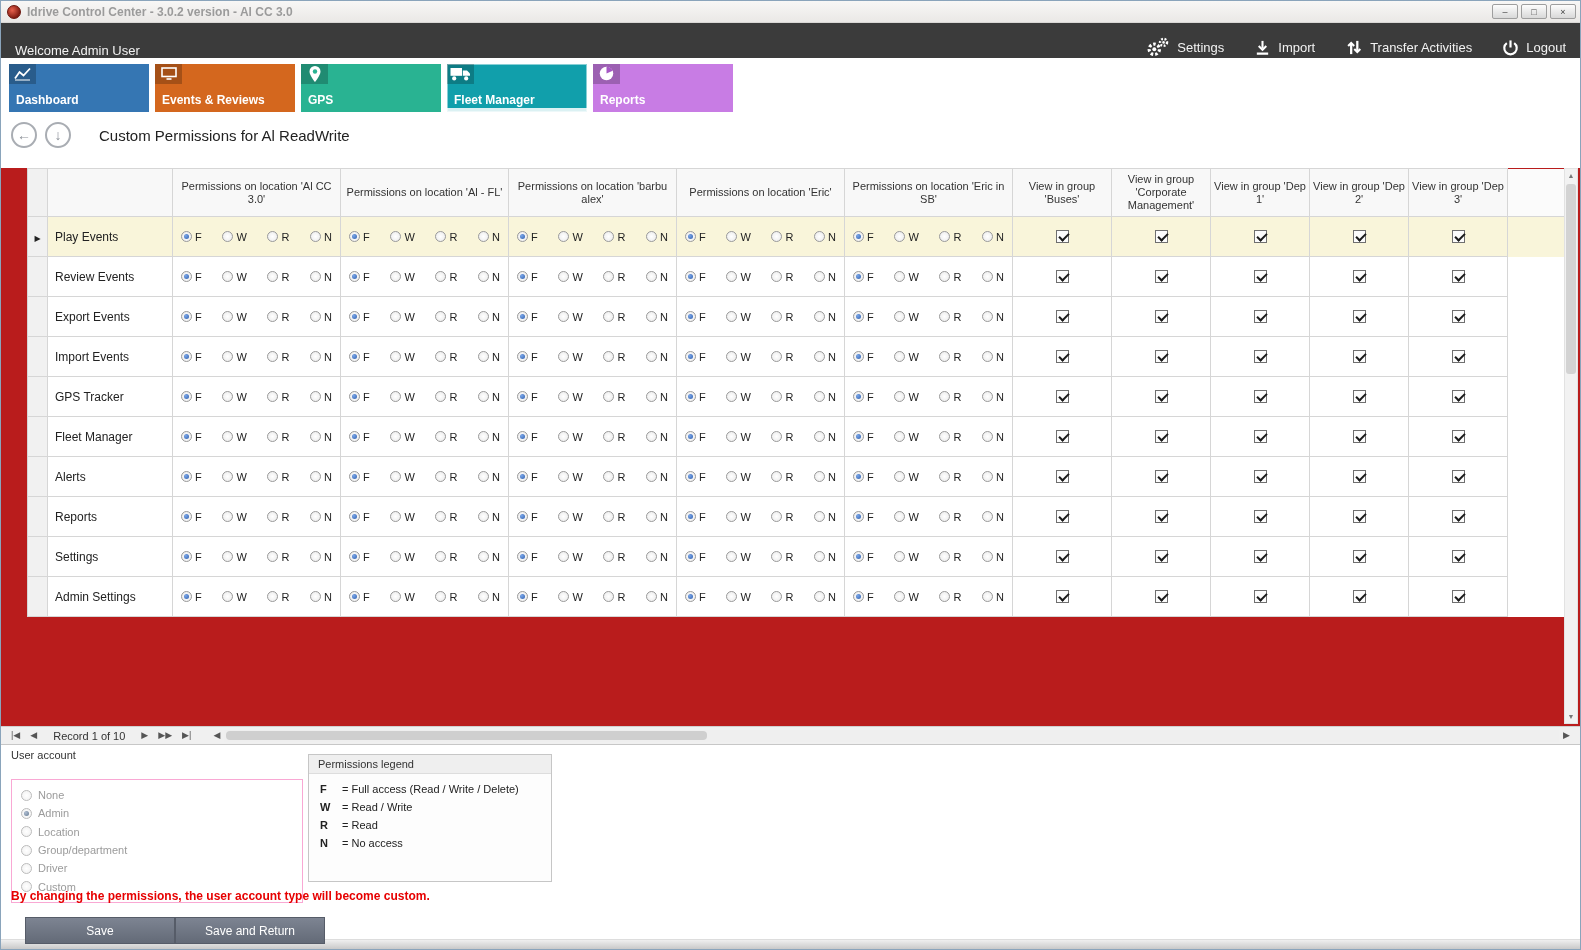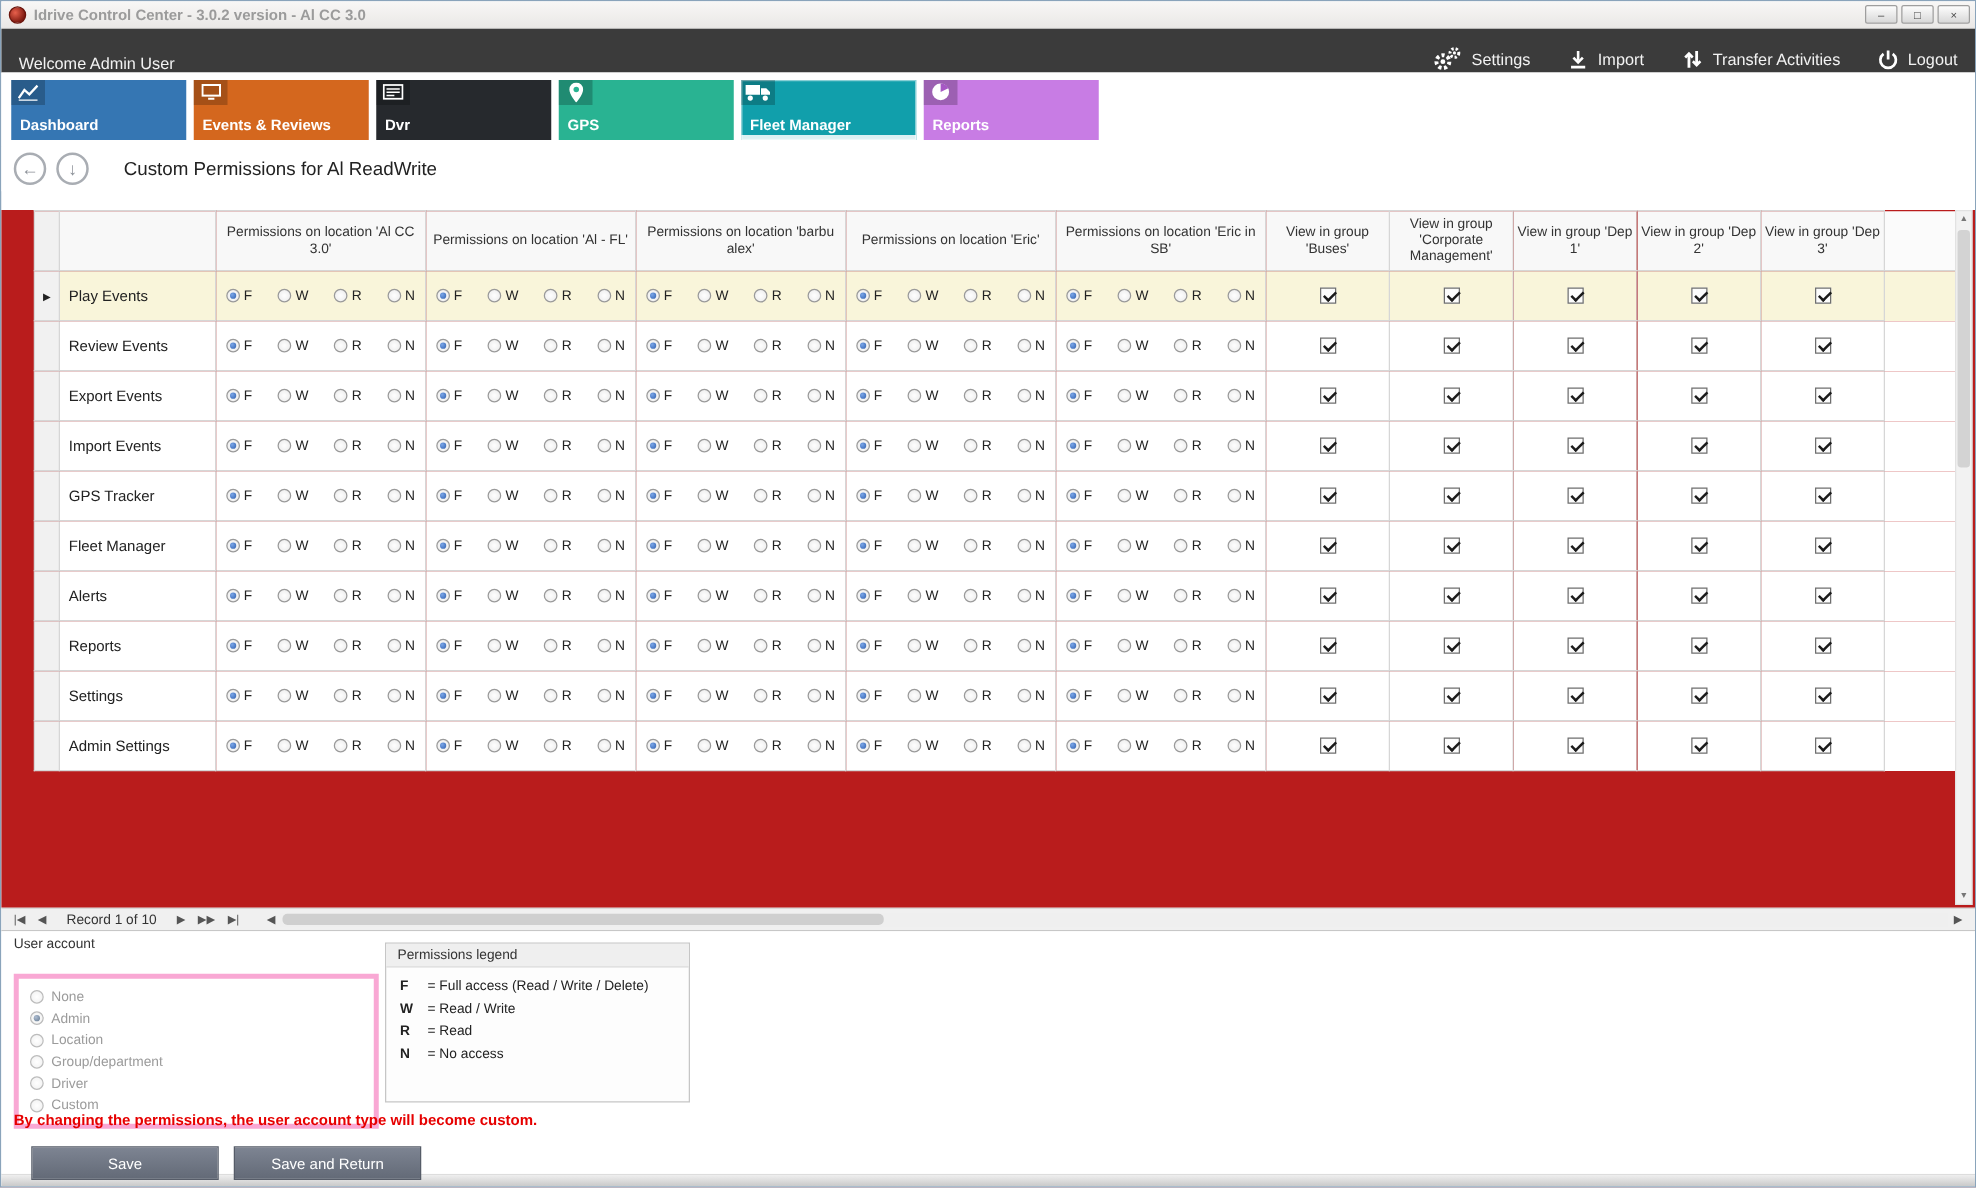--- a/index.html
+++ b/index.html
@@ -65,34 +65,34 @@
   .pager{flex:0 0 19px;background:#f0f0f0;border-top:1px solid #d0d0d0;border-bottom:1px solid #c7c7c7;display:flex;align-items:center;padding:0 6px;gap:2px;}
   .pager-btn{background:none;border:none;font-size:9px;color:#555;padding:0 4px;cursor:pointer;line-height:17px;}
   .record-text{font-size:11px;color:#333;margin:0 10px;white-space:nowrap;}
   .hscrollbar{flex:1;display:flex;align-items:center;height:15px;margin-left:12px;}
   .htrack{flex:1;height:12px;background:#efefef;position:relative;}
   .hthumb{position:absolute;left:2px;top:1px;height:9px;width:36%;background:#cfcfcf;border-radius:4px;cursor:pointer;}
 
   
   .bottom-area{flex:1;position:relative;padding:4px 10px;background:#fff;}
   .ua-label{font-size:11px;color:#333;margin-bottom:18px;}
-  .ua-box{width:292px;height:124px;border:4px solid #f9a8d4;background:#fff;padding:6px 9px;display:flex;flex-direction:column;justify-content:space-around;}
+  .ua-box{width:292px;height:124px;border:1px solid #f9a8d4;background:#fff;padding:6px 9px;display:flex;flex-direction:column;justify-content:space-around;}
   .ua-option{display:flex;align-items:center;gap:6px;font-size:11px;color:#9b9b9b;cursor:default;}
   .ua-option .radio{border-color:#bcbcbc;background:radial-gradient(#ffffff,#efefef);}
   .ua-option .radio.checked::after{background:radial-gradient(circle at 35% 35%,#aebdd2,#64798f);}
 
   .legend{position:absolute;left:307px;top:9px;width:244px;height:128px;border:1px solid #c6c6c6;background:#fdfdfd;}
   .legend-title{background:#efefef;font-size:11px;color:#333;padding:3px 9px;border-bottom:1px solid #dddddd;}
   .legend-body{padding:9px 11px;display:flex;flex-direction:column;gap:6px;}
   .legend-row{display:flex;gap:10px;font-size:11px;color:#222;}
   .legend-key{font-weight:bold;width:12px;flex:0 0 auto;}
 
   .warning{position:absolute;left:10px;top:144px;font-size:12px;font-weight:bold;color:#e60000;}
 
-  .btn-row{position:absolute;left:24px;top:172px;display:flex;gap:12px;}
+  .btn-row{position:absolute;left:24px;top:172px;display:flex;}
   .gray-btn{width:150px;height:27px;background:linear-gradient(#7d8492,#636a77);border:1px solid #565c68;color:#fff;font-size:12px;cursor:pointer;}
 
   .footer-strip{flex:0 0 10px;background:linear-gradient(#efefef,#c9c9c9);border-top:1px solid #ddd;}
 </style>
 </head>
 <body>
 
 <div class="window">
 
   <div class="titlebar">
@@ -164,29 +164,20 @@
       </div>
       <div class="tab" style="background: rgb(212, 103, 30);">
         <span class="tab-icon">
           <svg width="16" height="13" viewBox="0 0 16 13">
             <rect x="1" y="1" width="14" height="8.5" fill="none" stroke="#fff" stroke-width="1.6"></rect>
             <path d="M5.5 12h5" stroke="#fff" stroke-width="1.6"></path>
           </svg>
         </span>
         <span class="tab-label">Events &amp; Reviews</span>
       </div>
-      <div class="tab" style="background: rgb(38, 41, 45);">
-        <span class="tab-icon">
-          <svg width="17" height="13" viewBox="0 0 17 13">
-            <rect x="1" y="1" width="15" height="11" fill="none" stroke="#fff" stroke-width="1.4"></rect>
-            <path d="M3.2 4.2h10.6M3.2 6.8h10.6M3.2 9.4h6.3" stroke="#fff" stroke-width="1.1" fill="none"></path>
-          </svg>
-        </span>
-        <span class="tab-label">Dvr</span>
-      </div>
       <div class="tab" style="background: rgb(41, 179, 146);">
         <span class="tab-icon">
           <svg width="12" height="16" viewBox="0 0 12 16">
             <path d="M6 0a5.5 5.5 0 0 1 5.5 5.5C11.5 9.6 6 16 6 16S.5 9.6.5 5.5A5.5 5.5 0 0 1 6 0z" fill="#fff"></path>
             <circle cx="6" cy="5.5" r="2.2" fill="#29b392"></circle>
           </svg>
         </span>
         <span class="tab-label">GPS</span>
       </div>
       <div class="tab selected" style="background: rgb(17, 159, 171);">

